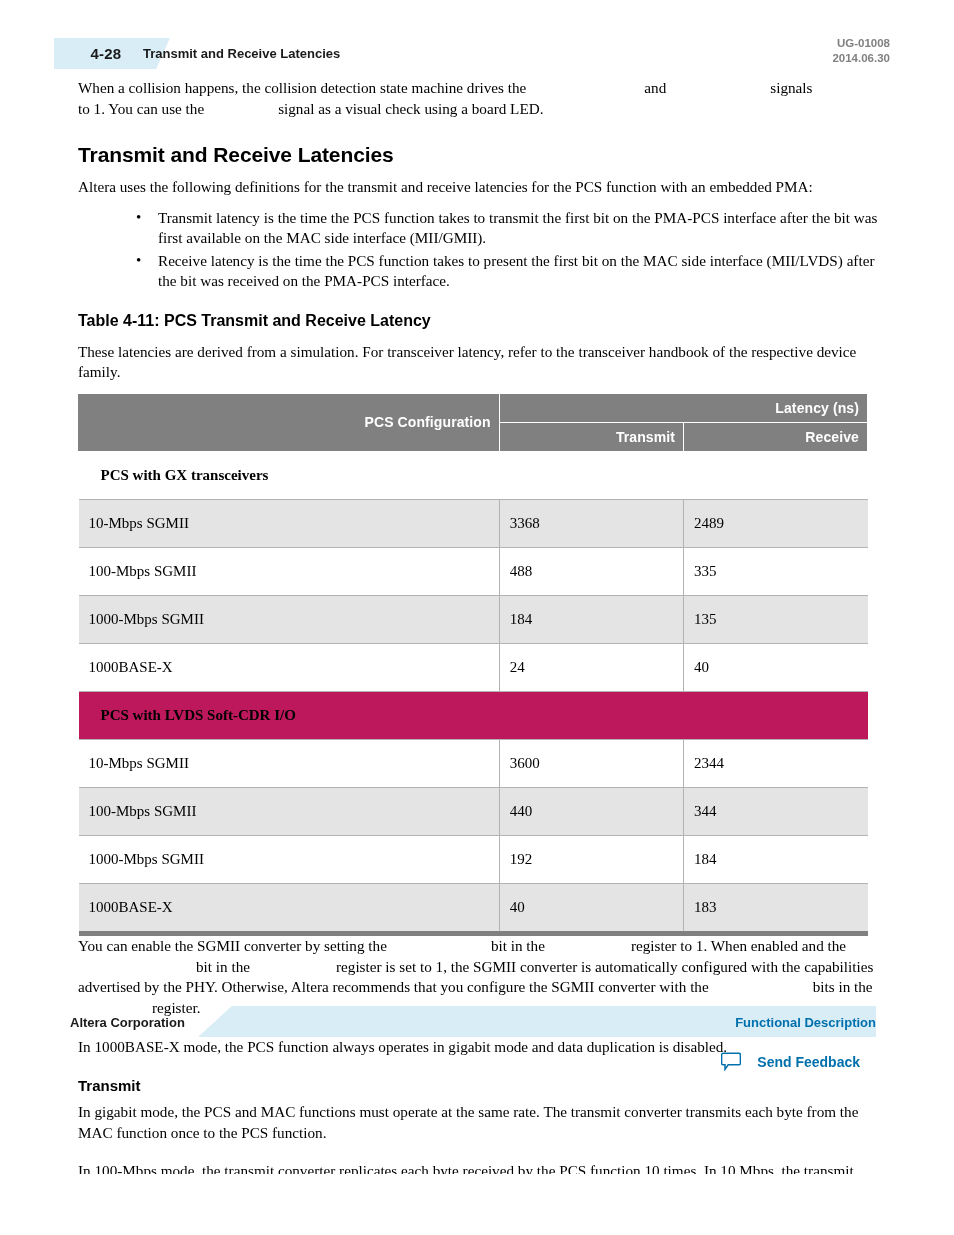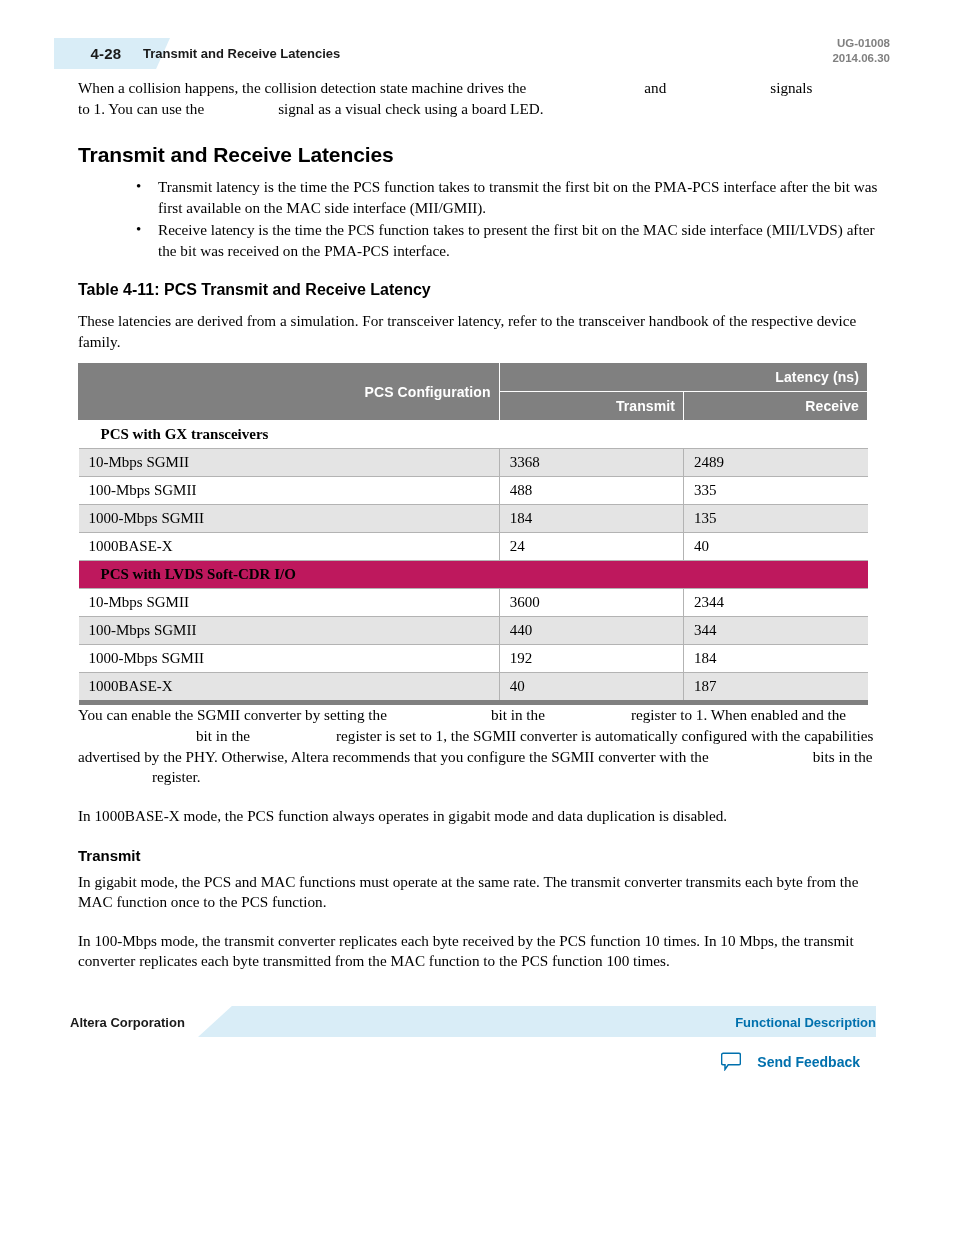--- a/index.html
+++ b/index.html
@@ -161,21 +161,21 @@
     border: 1px solid #ffffff;
     padding: 6px 8px;
     text-align: right;
     letter-spacing: 0.1px;
   }
   table.latency th.cfg {
     border-left: 1px solid #808080;
   }
   table.latency td {
     border-top: 1px solid #b3b3b3;
-    padding: 4px 10px;
+    padding: 14px 10px;
     font-size: 15px;
     line-height: 19px;
     vertical-align: middle;
     height: 17px;
     font-family: Liberation Serif, serif;
   }
   table.latency td.label {
     border-left: none;
   }
   table.latency td.num {
@@ -266,20 +266,21 @@
       <div>2014.06.30</div>
     </div>
   </div>
 
   <div class="content">
 
     <p class="body indent"><span>When a collision happens, the collision detection state machine drives the</span><span class="gap-inline g-xl"></span><span>and</span><span class="gap-inline g-lg"></span><span>signals</span><br><span>to 1. You can use the</span><span class="gap-inline g-sm"></span><span>signal as a visual check using a board LED.</span></p>
 
     <h1 class="sec">Transmit and Receive Latencies</h1>
 
+    <p class="body indent">Altera uses the following definitions for the transmit and receive latencies for the PCS function with an embedded PMA:</p>
 
     <ul class="bullets">
       <li>Transmit latency is the time the PCS function takes to transmit the first bit on the PMA-PCS interface after the bit was first available on the MAC side interface (MII/GMII).</li>
       <li>Receive latency is the time the PCS function takes to present the first bit on the MAC side interface (MII/LVDS) after the bit was received on the PMA-PCS interface.</li>
     </ul>
 
     <h3 class="tablecap">Table 4-11: PCS Transmit and Receive Latency</h3>
     <p class="body">These latencies are derived from a simulation. For transceiver latency, refer to the transceiver handbook of the respective device family.</p>
 
     <table class="latency">
@@ -333,21 +334,21 @@
           <td class="num">344</td>
         </tr>
         <tr class="plain">
           <td class="label">1000-Mbps SGMII</td>
           <td class="num">192</td>
           <td class="num">184</td>
         </tr>
         <tr class="shade">
           <td class="label">1000BASE-X</td>
           <td class="num">40</td>
-          <td class="num">187</td>
+          <td class="num">183</td>
         </tr>
 
       </tbody>
     </table>
 
 
     <p class="body indent"><span>You can enable the SGMII converter by setting the</span><span class="gap-inline g-lg"></span><span>bit in the</span><span class="gap-inline g-md"></span><span>register to 1. When enabled and the</span><span class="gap-inline g-xl"></span><span>bit in the</span><span class="gap-inline g-md"></span><span>register is set to 1, the SGMII converter is automatically configured with the capabilities advertised by the PHY. Otherwise, Altera recommends that you configure the SGMII converter with the</span><span class="gap-inline g-lg"></span><span>bits in the</span><span class="gap-inline g-sm"></span><span>register.</span></p>
 
     <p class="body indent" style="margin-top:18px;">In 1000BASE-X mode, the PCS function always operates in gigabit mode and data duplication is disabled.</p>
 

